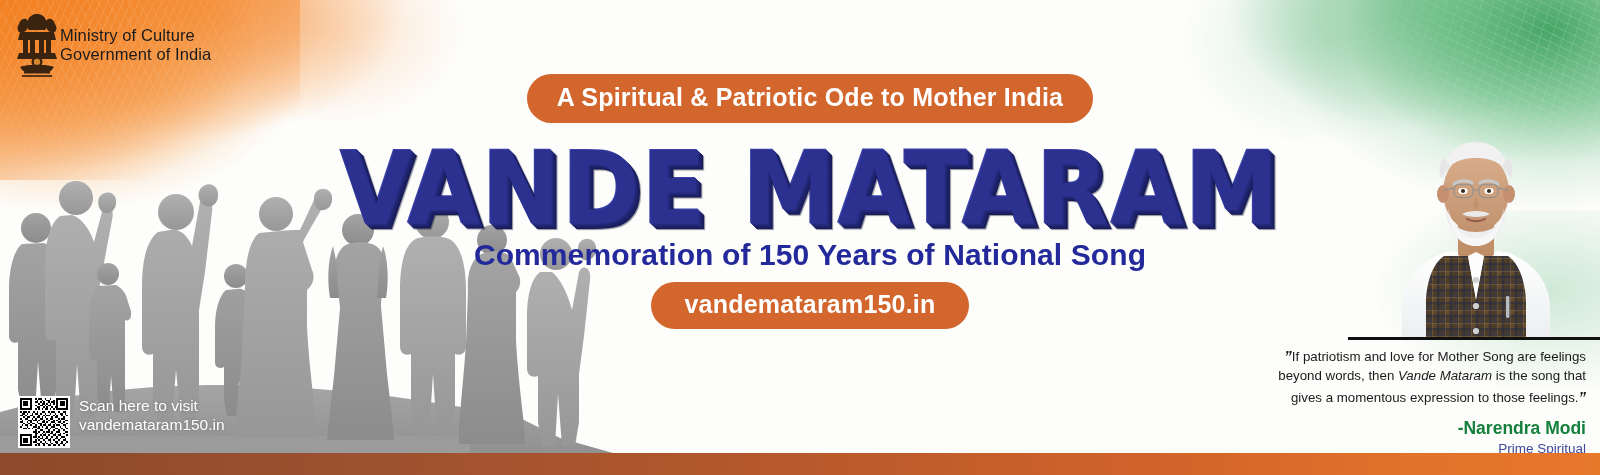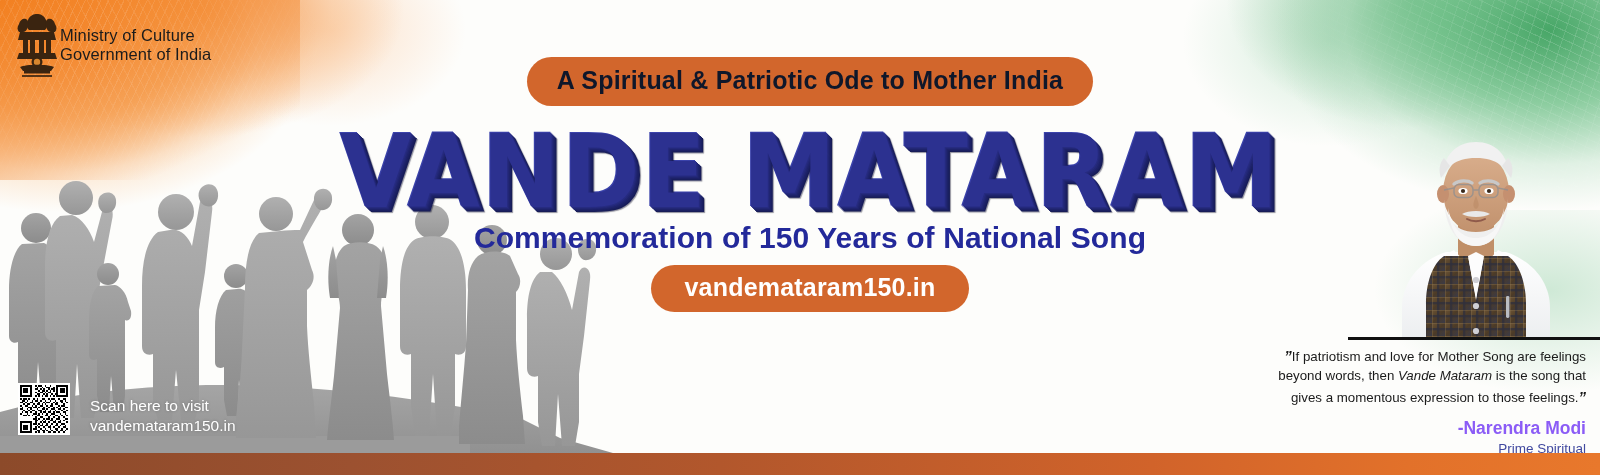--- a/index.html
+++ b/index.html
@@ -65,23 +65,23 @@
   
   .ministry { position:absolute; left:14px; top:12px; display:flex; align-items:center; gap:0; z-index:6; }
   .emblem { width:46px; height:66px; flex:none; }
   .ministry-text { line-height:1.18; color:#1b1b1b; font-size:16.5px; font-weight:400; letter-spacing:.1px; }
 
   
   .center { position:absolute; left:430px; top:0; width:760px; height:445px; z-index:5;
             display:flex; flex-direction:column; align-items:center; }
 
   .pill-tag {
-    margin-top:57px;
+    margin-top:74px;
     background:#d2662c;
-    color:#0f172a;
+    color:#ffffff;
     font-size:25px; font-weight:bold;
     padding:9px 30px 11px;
     border-radius:30px;
     white-space:nowrap;
     letter-spacing:.2px;
   }
 
   .title {
     margin-top:18px;
     font-family:"Liberation Sans Narrow","DejaVu Sans Condensed","Liberation Sans", sans-serif;
@@ -121,38 +121,38 @@
     background:#d2662c;
     color:#fff;
     font-size:25px; font-weight:bold;
     padding:8px 34px 10px;
     border-radius:24px;
     white-space:nowrap;
     letter-spacing:.2px;
   }
 
   
-  .qr-block { position:absolute; left:18px; top:383px; display:flex; align-items:flex-end; gap:20px; z-index:7; }
+  .qr-block { position:absolute; left:18px; top:396px; display:flex; align-items:flex-start; gap:9px; z-index:7; }
   .qr { width:52px; height:52px; flex:none; background:#fff; padding:2px; }
   .qr svg { display:block; }
   .qr-text { color:#ffffff; font-size:15.5px; line-height:1.25; text-shadow:0 0 3px rgba(0,0,0,.25); }
 
   
   .pm-photo { position:absolute; right:28px; top:128px; width:192px; height:212px; z-index:4; }
   .pm-photo svg { display:block; }
 
   .quote-rule {
     position:absolute; right:0px; top:337px; width:252px; height:3px;
     background:#111; z-index:6;
   }
   .quote-wrap { position:absolute; right:14px; top:345px; width:310px; text-align:right; z-index:6; }
   .quote-text { font-size:13.3px; color:#1a1a1a; line-height:1.42; }
   .q-mark { font-weight:bold; font-style:italic; font-size:15px; }
   .q-ital { font-style:italic; }
-  .quote-name { margin-top:10px; font-size:17.5px; font-weight:bold; color:#8b5cf6; }
+  .quote-name { margin-top:10px; font-size:17.5px; font-weight:bold; color:#15803d; }
   .quote-role { margin-top:2px; font-size:13.5px; color:#41499f; }
 
   
   .bottom-bar {
     position:absolute; left:0; bottom:0; width:1600px; height:22px;
     background:linear-gradient(90deg, #8c4a2a 0%, #9c5130 22%, #b2572c 45%, #d1632a 72%, #e2712a 88%, #e8782c 100%);
     z-index:8;
   }
 </style>
 </head>

